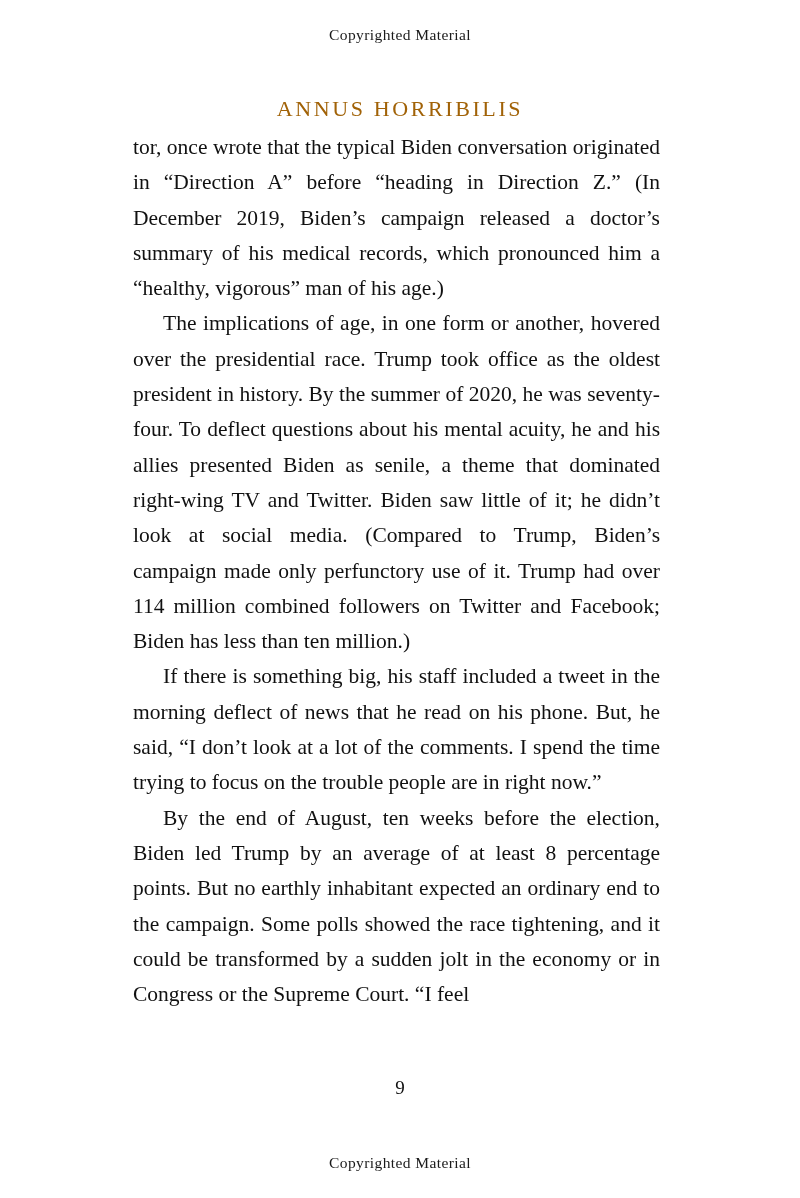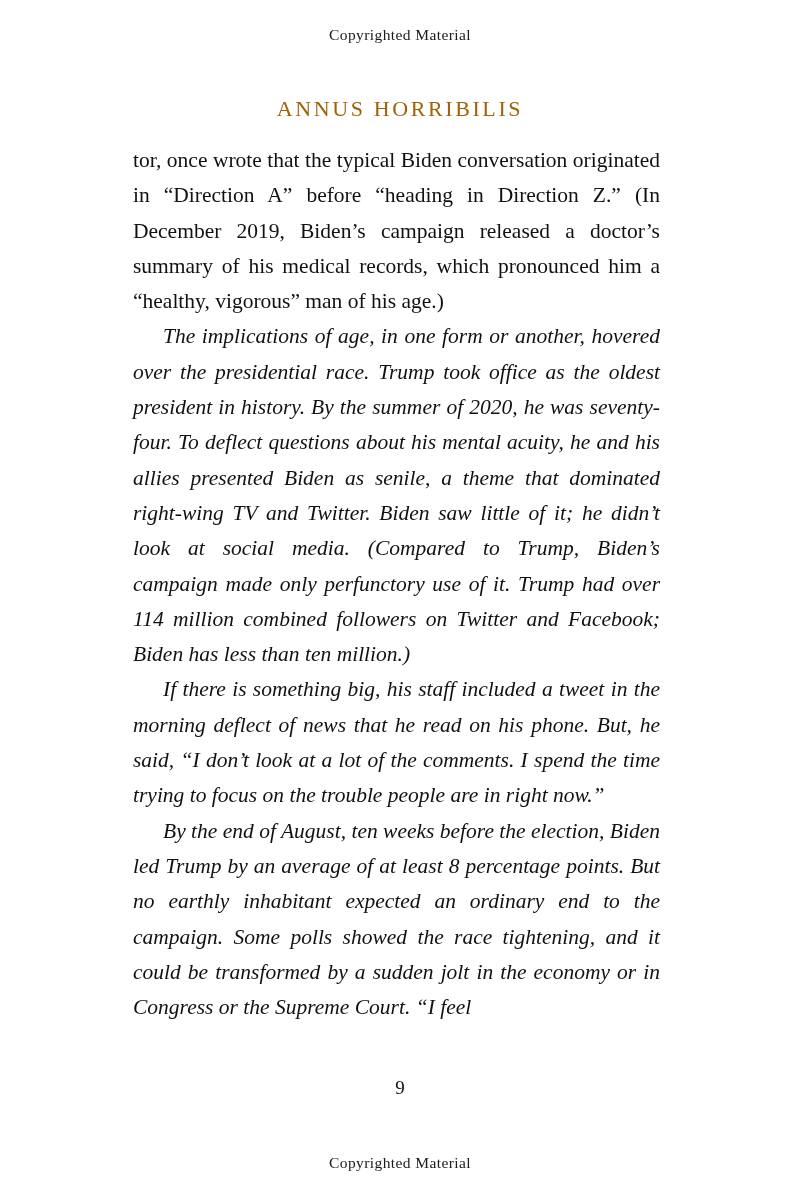--- a/index.html
+++ b/index.html
@@ -42,37 +42,36 @@
     left: 0;
     width: 100%;
     text-align: center;
     font-family: "Liberation Serif", serif;
     font-size: 22px;
     letter-spacing: 2.6px;
     color: #a16207;
   }
   .body-text {
     position: absolute;
-    top: 143px;
+    top: 130px;
     left: 133px;
     width: 527px;
     font-size: 21.5px;
     line-height: 35.3px;
     text-align: justify;
     text-justify: inter-word;
     color: #111111;
     hyphens: manual;
   }
   .body-text p {
     margin: 0;
     text-indent: 0;
   }
   .body-text p + p {
     text-indent: 30px;
-    font-style: italic;
   }
   .folio {
     position: absolute;
     left: 0;
     top: 1077px;
     width: 100%;
     text-align: center;
     font-size: 19px;
     color: #111111;
   }

